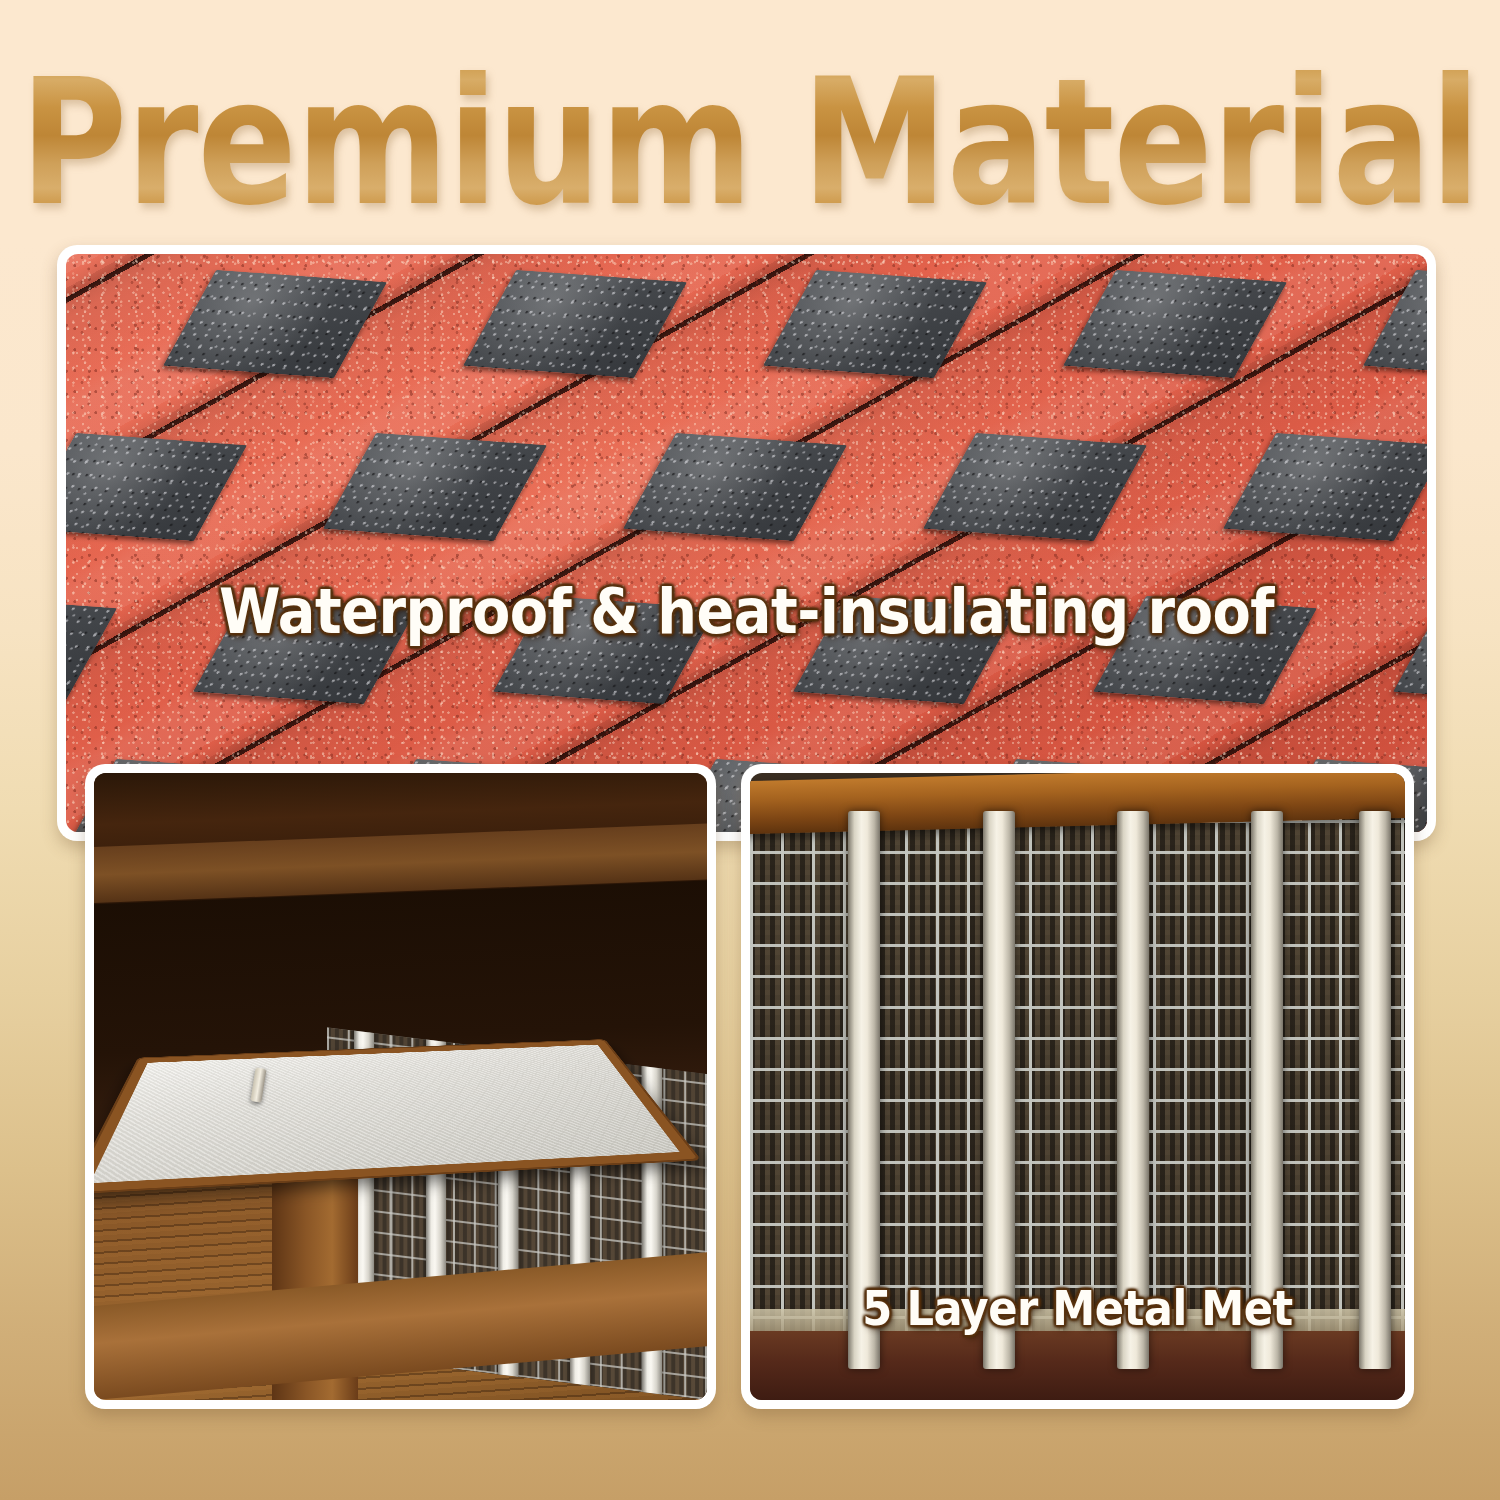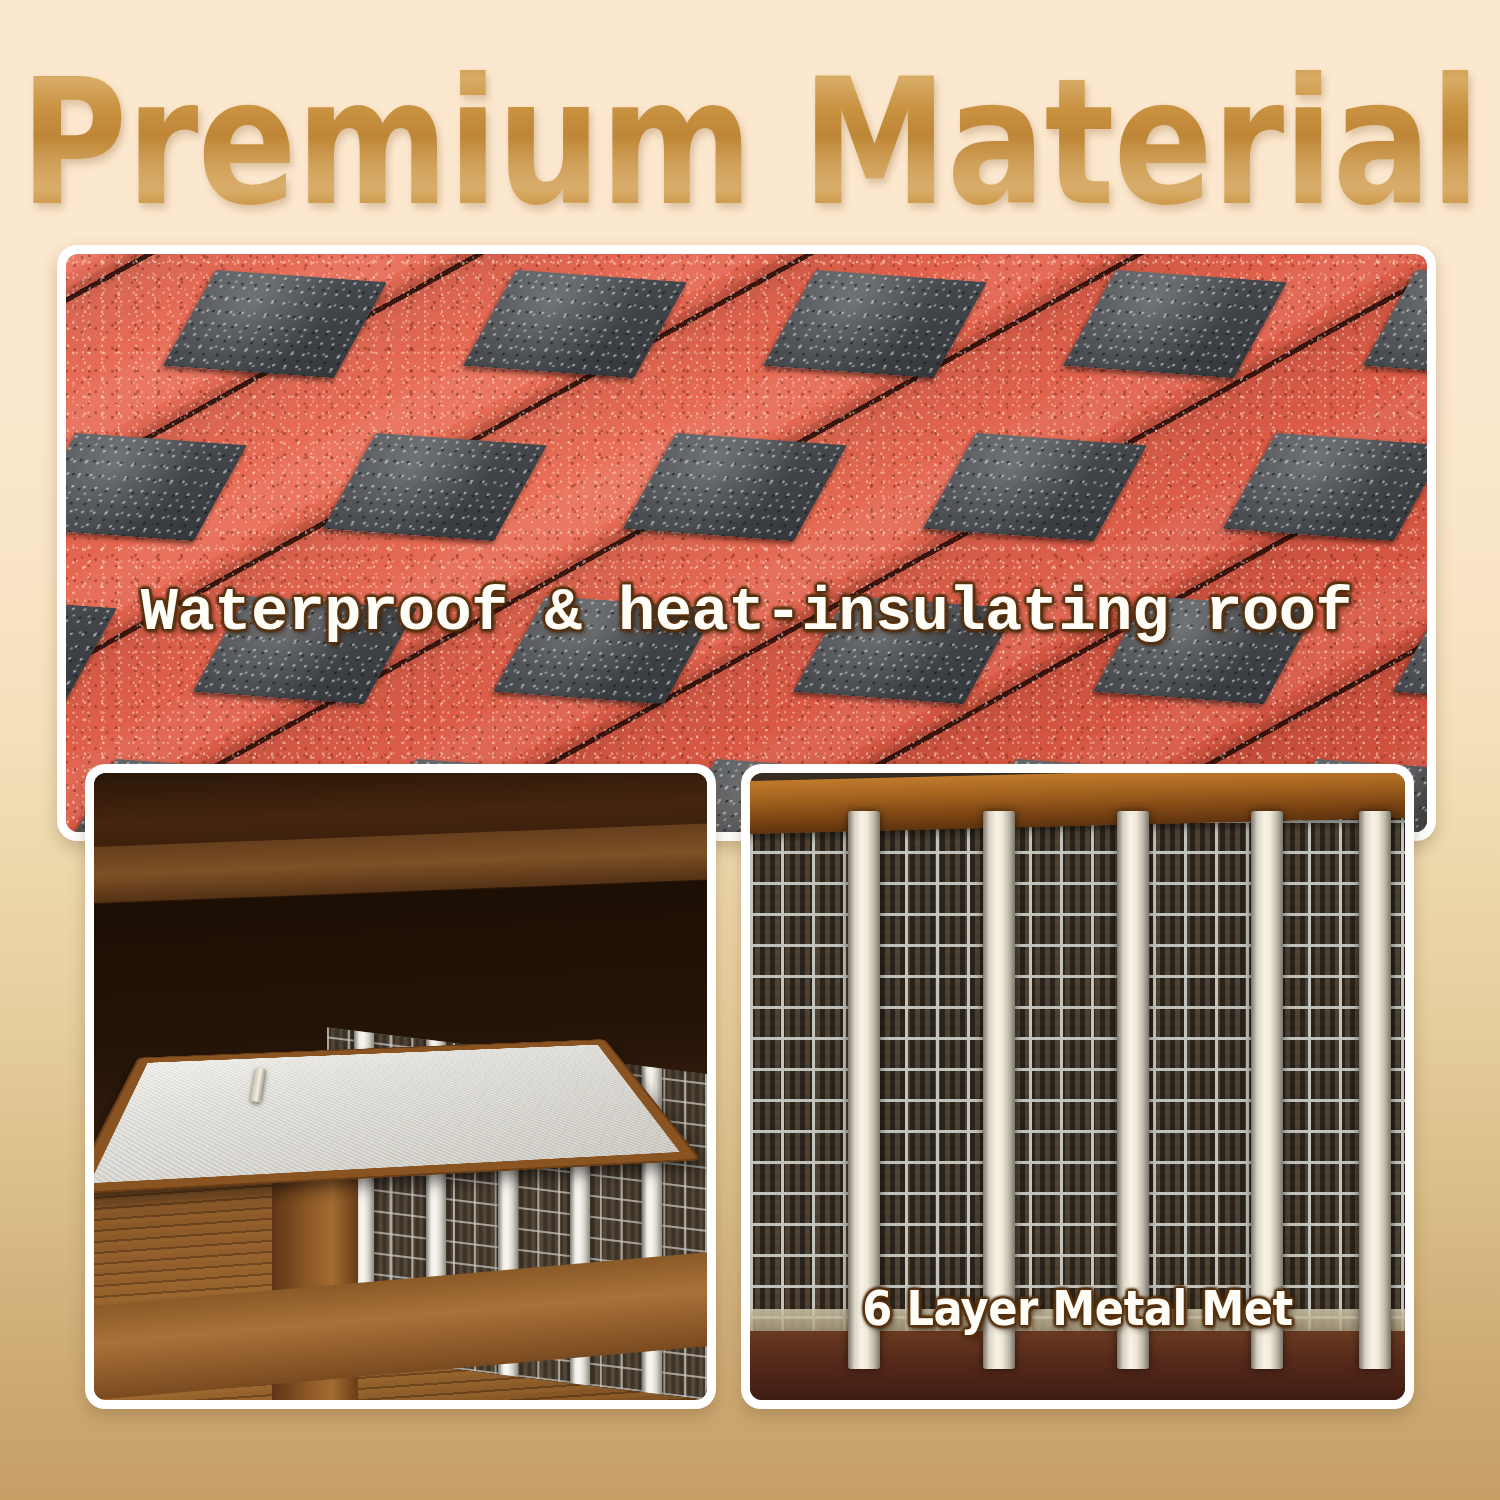--- a/index.html
+++ b/index.html
@@ -66,21 +66,21 @@
     z-index:20;
     white-space:nowrap;
     text-shadow:
       0 0 2px #5a3410,
        2px 0 2px #5a3410, -2px 0 2px #5a3410,
        0 2px 2px #5a3410,  0 -2px 2px #5a3410,
        2px 2px 3px #4a2a0c, -2px 2px 3px #4a2a0c,
        2px -2px 3px #4a2a0c, -2px -2px 3px #4a2a0c,
        3px 4px 7px rgba(40,20,4,0.65);
   }
-  #cap-roof{ bottom:184px; font-size:62px; letter-spacing:-0.5px;font-family:Liberation Mono, monospace; }
+  #cap-roof{ bottom:184px; font-size:62px; letter-spacing:-0.5px; }
   #cap-pvc { bottom:58px;  font-size:50px; letter-spacing:-0.5px; }
   #cap-mesh{ bottom:64px;  font-size:48px; letter-spacing:-0.5px; }
 
   
   .roof-bg{
     position:absolute;inset:0;
     background:
       radial-gradient(ellipse 70% 55% at 38% 40%, rgba(255,150,120,0.30), rgba(0,0,0,0) 72%),
       linear-gradient(160deg,#E9705A 0%, #E4624C 30%, #DD5C47 58%, #D55440 85%, #C94C3A 100%);
   }
@@ -357,15 +357,15 @@
     <div class="mesh-ledge"></div>
     <div class="mesh-floor"></div>
     <div class="mesh-top-wood"></div>
 
     <div class="mesh-bar" style="left:15%;"></div>
     <div class="mesh-bar" style="left:35.5%;"></div>
     <div class="mesh-bar" style="left:56%;"></div>
     <div class="mesh-bar" style="left:76.5%;"></div>
     <div class="mesh-bar" style="left:93%;"></div>
 
-    <div class="caption" id="cap-mesh">6 Layer Metal Met</div>
+    <div class="caption" id="cap-mesh">5 Layer Metal Met</div>
   </div>
 </div>
 
 </body></html>

